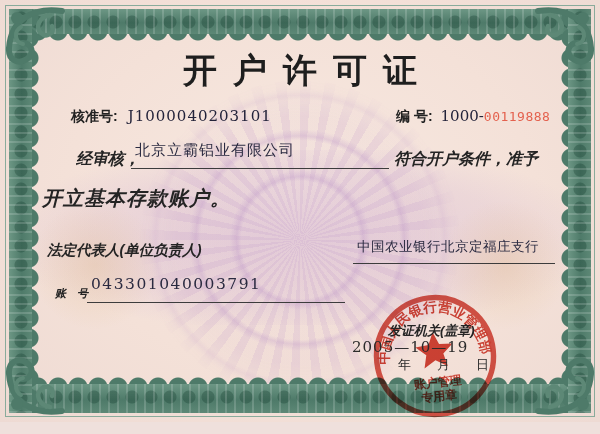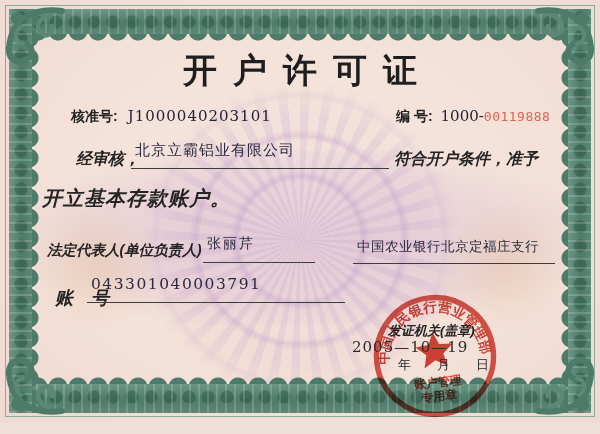--- a/index.html
+++ b/index.html
@@ -92,21 +92,21 @@
   .field .fv{position:absolute;left:4px;font-family:"DejaVu Serif","Liberation Serif",serif;color:#2a2a40;white-space:nowrap;}
   .company-field{left:131px;top:128px;width:258px;height:40px;}
   .company-field .fv{bottom:8px;font-size:15px;letter-spacing:1px;}
   .openline{left:42px;top:185px;font-size:20px;font-weight:bold;letter-spacing:1px;}
   .rep-label{left:47px;top:241px;font-size:14.5px;font-weight:bold;}
   .rep-field{left:203px;top:227px;width:112px;height:35px;}
   .rep-field .fv{bottom:9px;font-size:14px;letter-spacing:2px;}
   .bank-label{left:317px;top:240px;font-size:15px;font-weight:bold;}
   .bank-field{left:353px;top:227px;width:202px;height:36px;}
   .bank-field .fv{bottom:7px;font-size:13.5px;letter-spacing:0.5px;}
-  .acct-label{left:47px;top:286px;font-size:18px;font-weight:bold;padding-left:8px;}
+  .acct-label{left:47px;top:286px;font-size:11px;font-weight:bold;padding-left:8px;}
   .acct-field{left:87px;top:268px;width:258px;height:34px;}
   .acct-field .fv{bottom:9px;font-size:15.5px;letter-spacing:1.5px;}
   .issue-label{left:388px;top:322px;font-size:13px;font-weight:bold;z-index:7;}
   .issue-date{left:352px;top:338px;font-size:15px;z-index:7;font-family:"DejaVu Serif","Liberation Serif",serif;color:#2b2b2b;letter-spacing:1px;}
   .issue-units{left:398px;top:356px;font-size:13px;z-index:7;font-family:"DejaVu Serif","Liberation Serif",serif;color:#2b2b2b;}
   .seal{position:absolute;left:370px;top:291px;width:130px;height:130px;z-index:6;
     transform:rotate(-6deg);opacity:0.92;mix-blend-mode:multiply;}
 </style>
 </head>
 <body>
@@ -167,23 +167,20 @@
   </div>
 
   <div class="abs reviewed ink">经审核，</div>
   <div class="field company-field">
     <span class="fv">北京立霸铝业有限公司</span>
   </div>
   <div class="abs conditions ink">符合开户条件，准予</div>
   <div class="abs rep-label ink">法定代表人(单位负责人)</div>
 
   <div class="abs openline ink">开立基本存款账户。</div>
-  <div class="field rep-field">
-    <span class="fv">张丽芹</span>
-  </div>
   <div class="field bank-field">
     <span class="fv">中国农业银行北京定福庄支行</span>
   </div>
 
   <div class="abs acct-label ink">账　号</div>
   <div class="field acct-field">
     <span class="fv">043301040003791</span>
   </div>
 
   <div class="abs issue-label ink">发证机关(盖章)</div>

